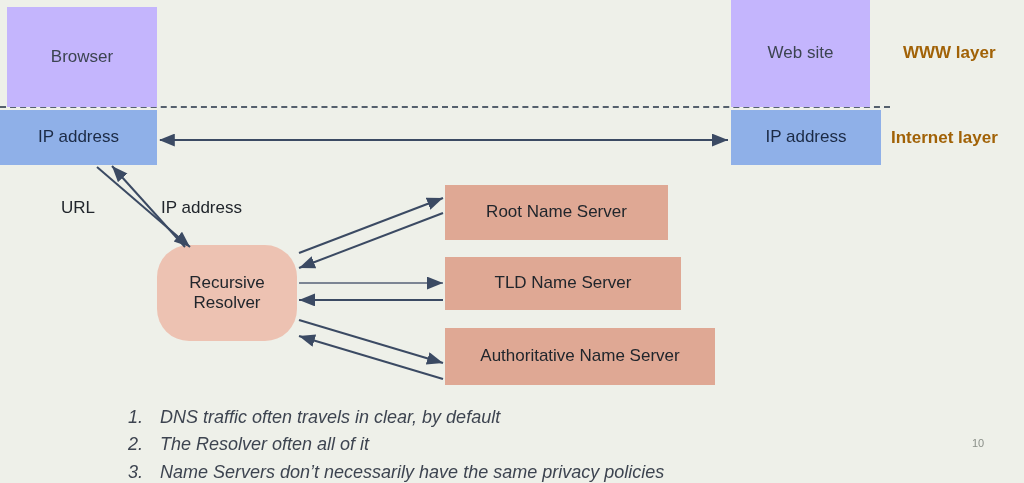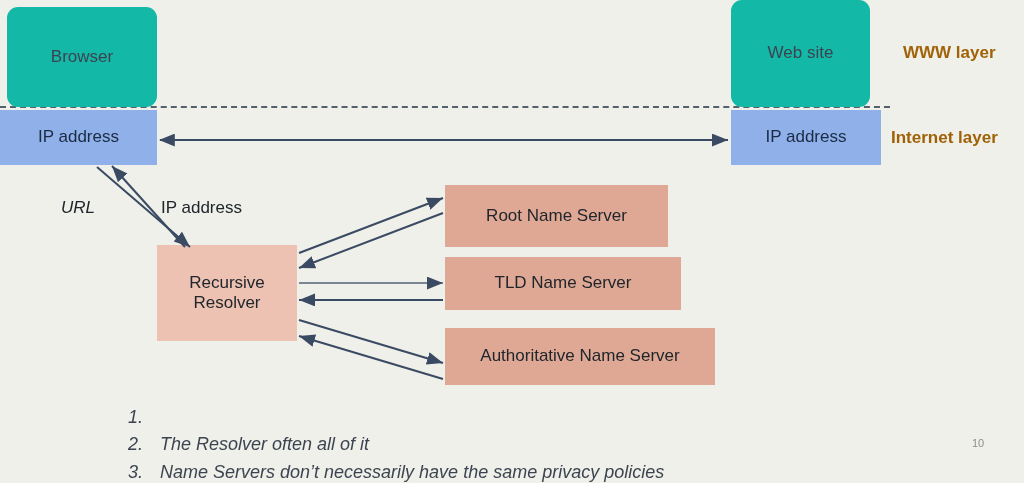--- a/index.html
+++ b/index.html
@@ -22,48 +22,48 @@
     position: absolute;
     display: flex;
     align-items: center;
     justify-content: center;
     text-align: center;
     box-sizing: border-box;
     line-height: 1.18;
   }
 
   .box-www {
-    background: #14b8a6;
+    background: #c4b5fd;
     color: #3c4451;
     font-size: 17px;
-    border-radius: 11px;
   }
   .box-ip {
     background: #8fb0e8;
     color: #1b2a45;
     font-size: 17px;
   }
   .box-server {
     background: #dfa894;
     color: #21262c;
     font-size: 17px;
   }
   .box-resolver {
     background: #edc2b2;
     color: #21262c;
     font-size: 17px;
+    border-radius: 32px;
   }
 
   
   #browser-box    { left: 7px;   top: 7px;    width: 150px; height: 100px; }
   #ip-left-box    { left: 0px;   top: 110px;  width: 157px; height: 55px;  }
   #website-box    { left: 731px; top: 0px;    width: 139px; height: 107px; }
   #ip-right-box   { left: 731px; top: 110px;  width: 150px; height: 55px;  }
   #resolver-box   { left: 157px; top: 245px;  width: 140px; height: 96px;  }
-  #root-box       { left: 445px; top: 185px;  width: 223px; height: 62px;  }
+  #root-box       { left: 445px; top: 185px;  width: 223px; height: 55px;  }
   #tld-box        { left: 445px; top: 257px;  width: 236px; height: 53px;  }
   #auth-box       { left: 445px; top: 328px;  width: 270px; height: 57px;  }
 
   
   .layer-label {
     position: absolute;
     font-weight: bold;
     font-size: 17px;
     color: #a16207;
     white-space: nowrap;
@@ -71,21 +71,21 @@
   #www-layer-label      { left: 903px; top: 43px; }
   #internet-layer-label { left: 891px; top: 128px; }
 
   
   .edge-label {
     position: absolute;
     font-size: 17px;
     color: #21262c;
     white-space: nowrap;
   }
-  #url-label        { left: 61px;  top: 198px; font-style: italic; }
+  #url-label        { left: 61px;  top: 198px; }
   #ip-address-label { left: 161px; top: 198px; }
 
   
   #layer-divider {
     position: absolute;
     left: 0px;
     top: 106px;
     width: 890px;
     height: 0;
     border-top: 2px dashed #55606d;
@@ -184,20 +184,21 @@
     <line x1="299" y1="283" x2="443" y2="283" stroke="#7c8594" stroke-width="2" marker-end="url(#ah)"></line>
     <line x1="443" y1="300" x2="299" y2="300" stroke="#3b4a63" stroke-width="2" marker-end="url(#ah)"></line>
 
     <line x1="299" y1="320" x2="443" y2="363" stroke="#3b4a63" stroke-width="2" marker-end="url(#ah)"></line>
     <line x1="443" y1="379" x2="299" y2="336" stroke="#3b4a63" stroke-width="2" marker-end="url(#ah)"></line>
   </svg>
 
   <ol id="notes-list">
     <li>
       <span class="note-num">1.</span>
+      <span>DNS traffic often travels in clear, by default</span>
     </li>
     <li>
       <span class="note-num">2.</span>
       <span>The Resolver often all of it</span>
     </li>
     <li>
       <span class="note-num">3.</span>
       <span>Name Servers don’t necessarily have the same privacy policies</span>
     </li>
   </ol>

